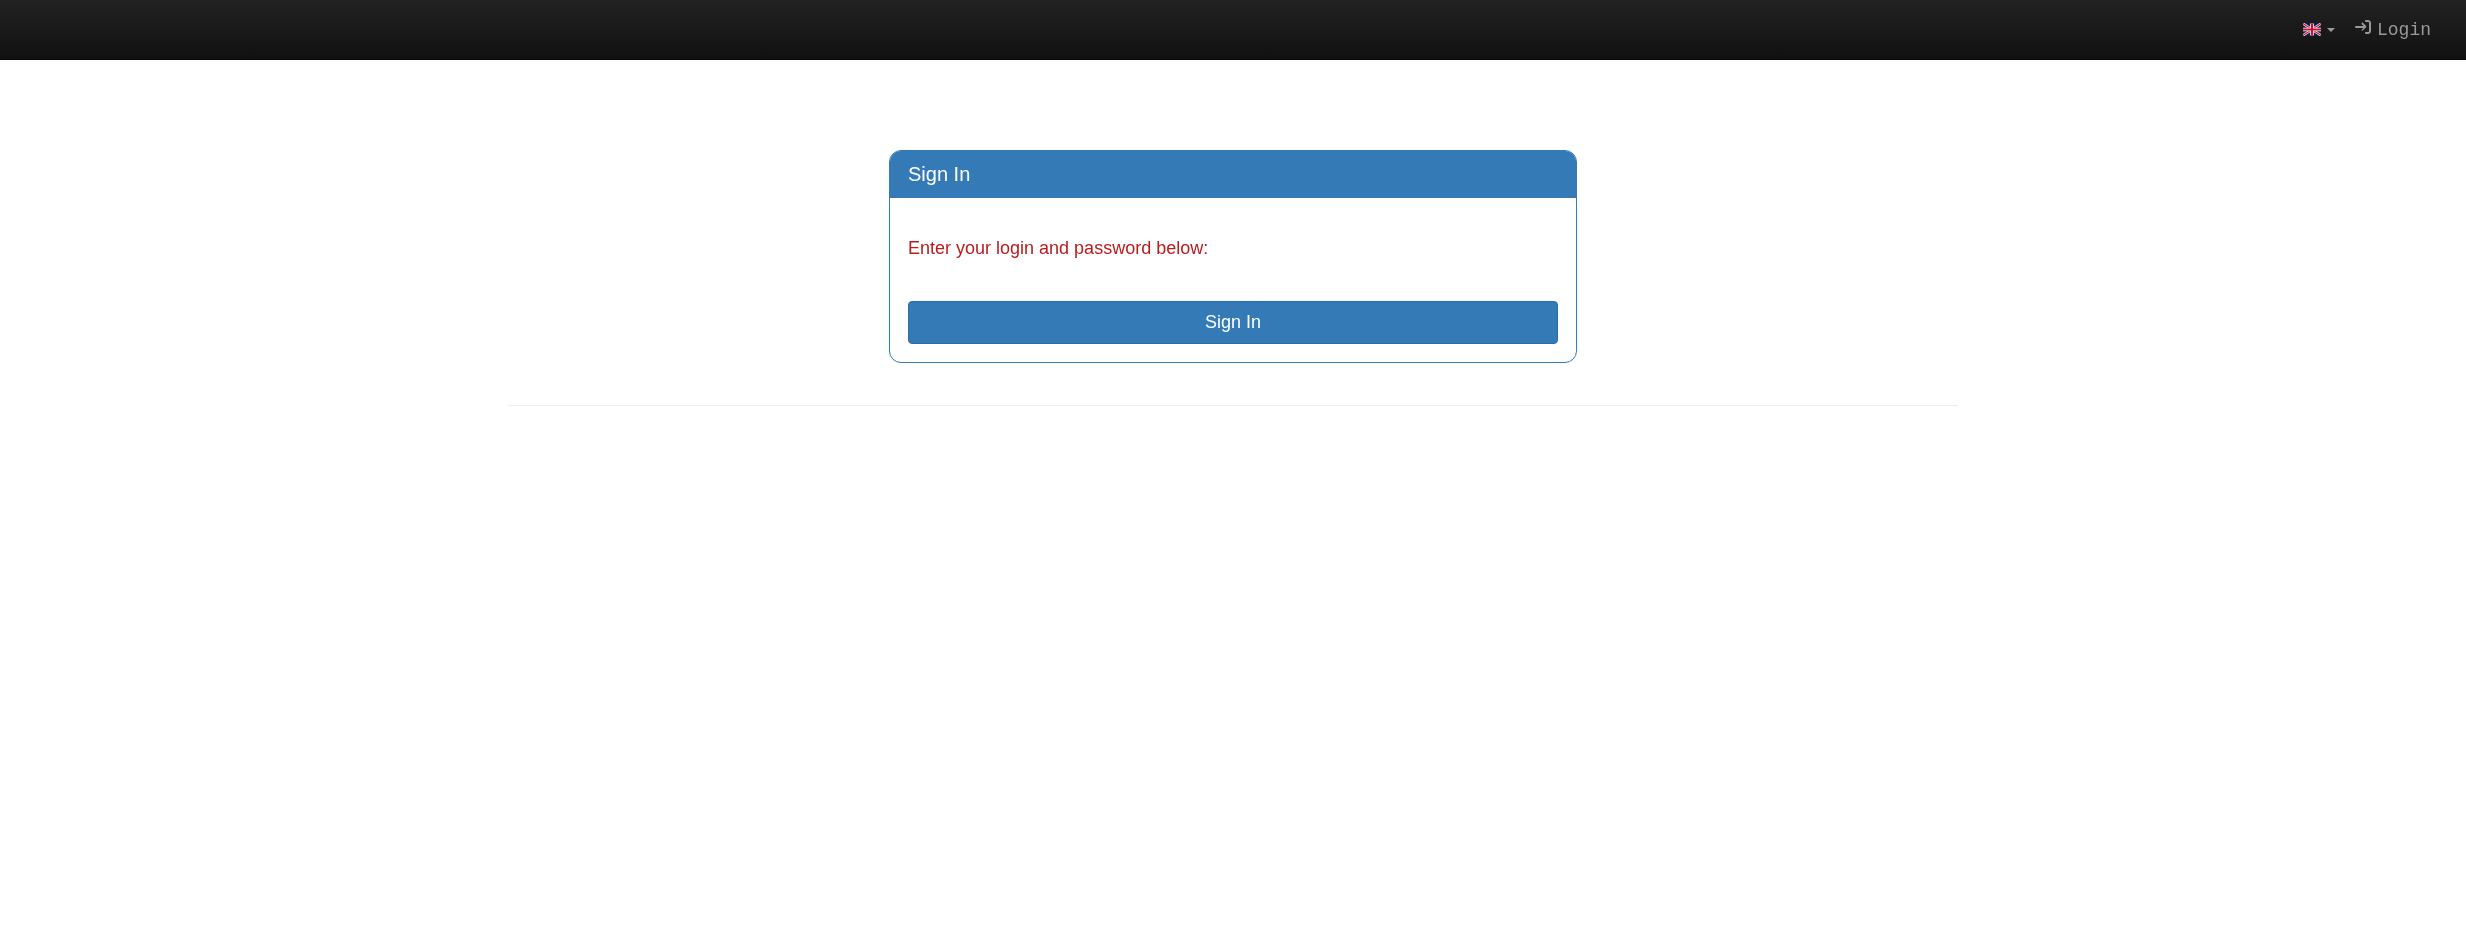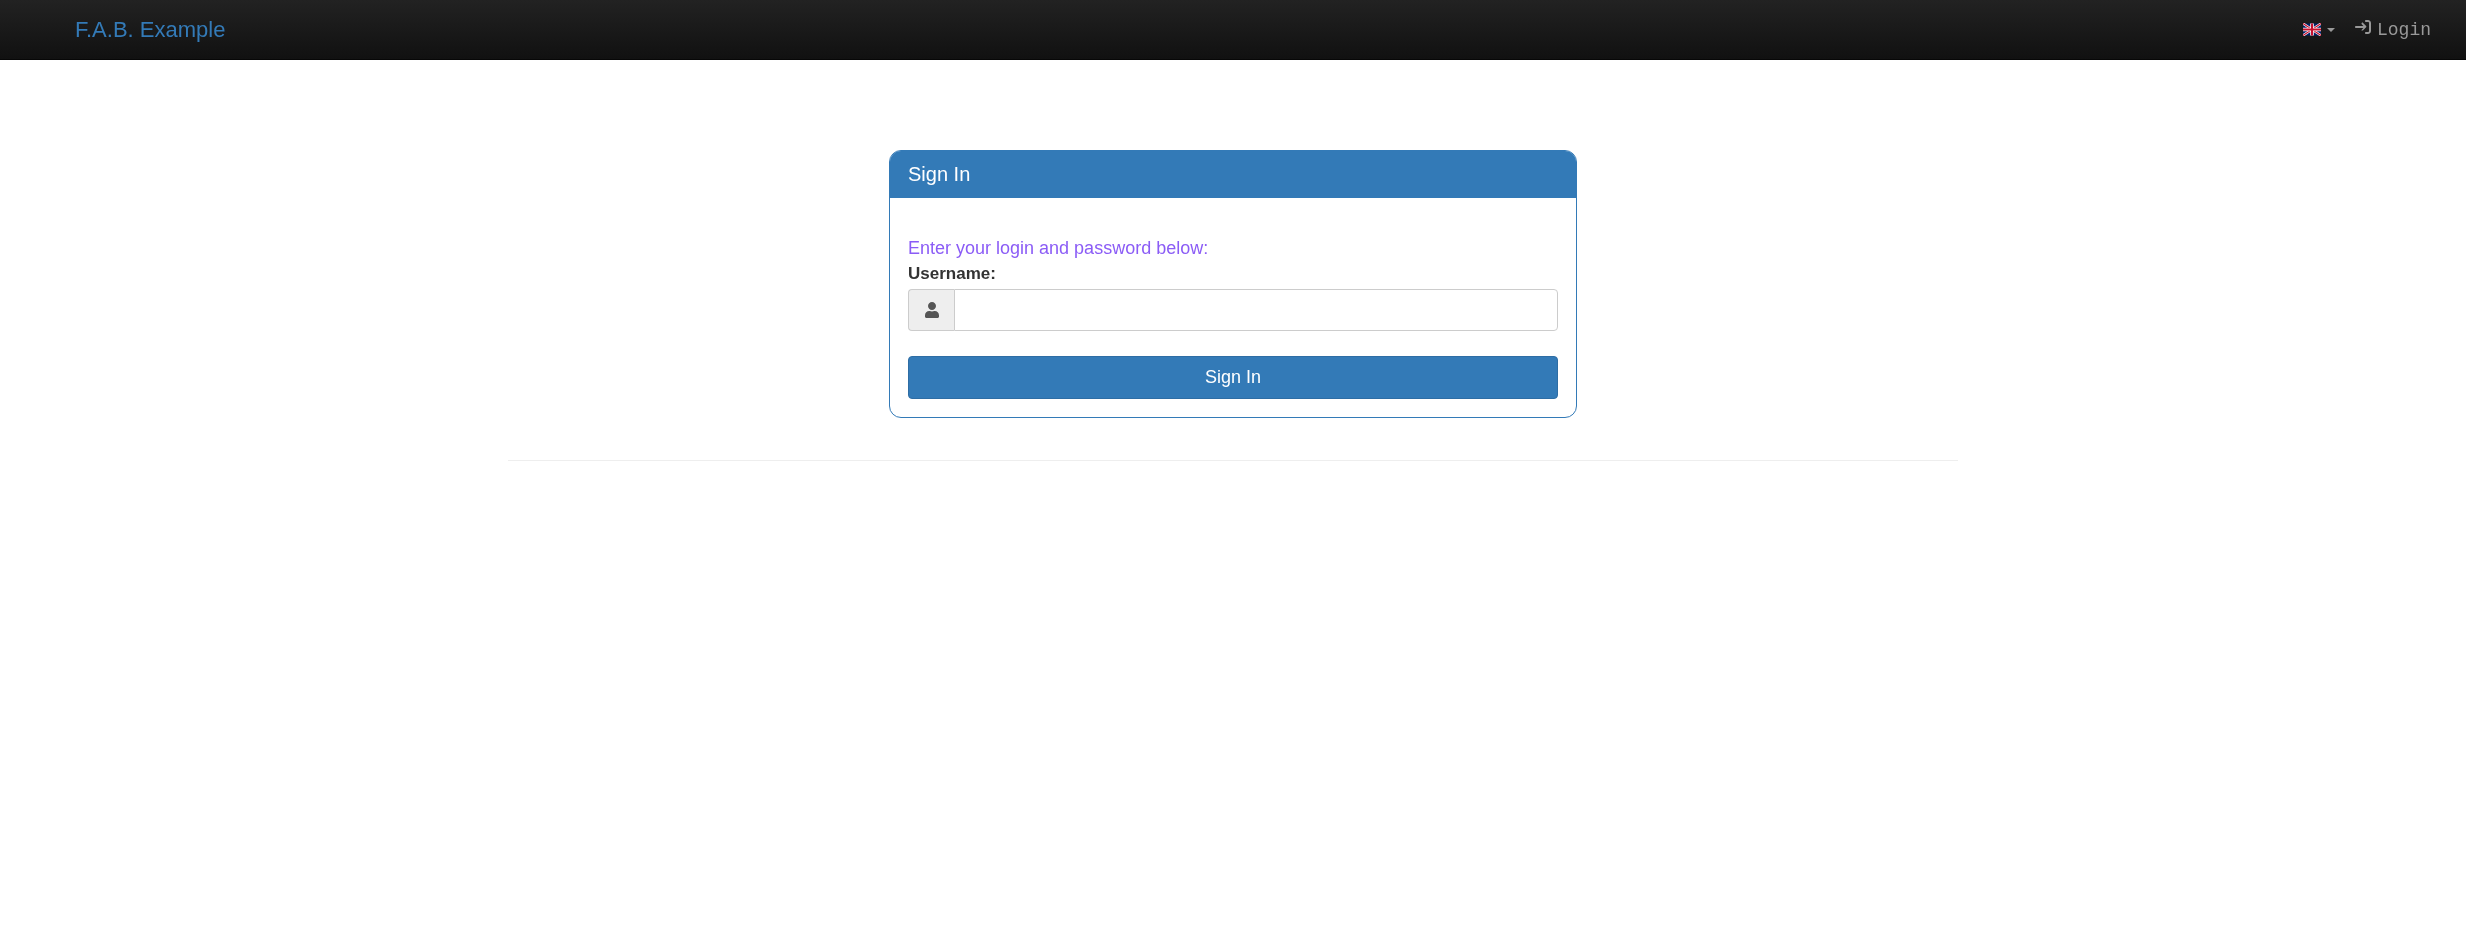--- a/index.html
+++ b/index.html
@@ -86,23 +86,23 @@
       background-color: #337ab7;
       color: #fff;
       padding: 12px 18px;
       font-size: 20px;
     }
     .panel-body {
       padding: 18px;
       padding-top: 40px;
     }
     .help-block {
-      color: #8b5cf6;
+      color: #b91c1c;
       font-size: 18px;
-      margin-bottom: 5px;
+      margin-bottom: 32px;
     }
     .form-group {
       margin-bottom: 15px;
     }
     .form-label {
       font-weight: bold;
       font-size: 17px;
       display: block;
       margin-bottom: 5px;
     }
@@ -153,21 +153,20 @@
     .icon-svg {
       width: 16px;
       height: 16px;
       fill: currentColor;
     }
   </style>
 </head>
 <body>
 
 <nav class="navbar">
-  <a class="navbar-brand">F.A.B. Example</a>
   <div class="navbar-right">
     <div class="lang-selector">
       <span class="flag-icon">
         <svg viewBox="0 0 60 40" width="18" height="13">
           <rect width="60" height="40" fill="#012169"></rect>
           <path d="M0,0 L60,40 M60,0 L0,40" stroke="#fff" stroke-width="8"></path>
           <path d="M0,0 L60,40 M60,0 L0,40" stroke="#C8102E" stroke-width="4"></path>
           <path d="M30,0 V40 M0,20 H60" stroke="#fff" stroke-width="12"></path>
           <path d="M30,0 V40 M0,20 H60" stroke="#C8102E" stroke-width="7"></path>
         </svg>
@@ -185,31 +184,20 @@
   </div>
 </nav>
 
 <div class="container">
   <div class="panel-wrapper">
     <div class="panel">
       <div class="panel-heading">Sign In</div>
       <div class="panel-body">
         <div class="help-block">Enter your login and password below:</div>
 
-        <div class="form-group">
-          <label class="form-label">Username:</label>
-          <div class="input-group">
-            <span class="input-group-addon">
-              <svg class="icon-svg" viewBox="0 0 448 512">
-                  <path d="M224 256c70.7 0 128-57.3 128-128S294.7 0 224 0 96 57.3 96 128s57.3 128 128 128zm89.6 32h-16.7c-22.2 10.2-46.9 16-72.9 16s-50.6-5.8-72.9-16h-16.7C60.2 288 0 348.2 0 422.4V464c0 26.5 21.5 48 48 48h352c26.5 0 48-21.5 48-48v-41.6c0-74.2-60.2-134.4-134.4-134.4z"></path>
-                </svg>
-            </span>
-            <input type="text" class="form-control" value="" style="">
-          </div>
-        </div>
 
 
         <button class="btn-primary">Sign In</button>
       </div>
     </div>
   </div>
   <hr class="footer-hr">
 </div>
 
 </body></html>

